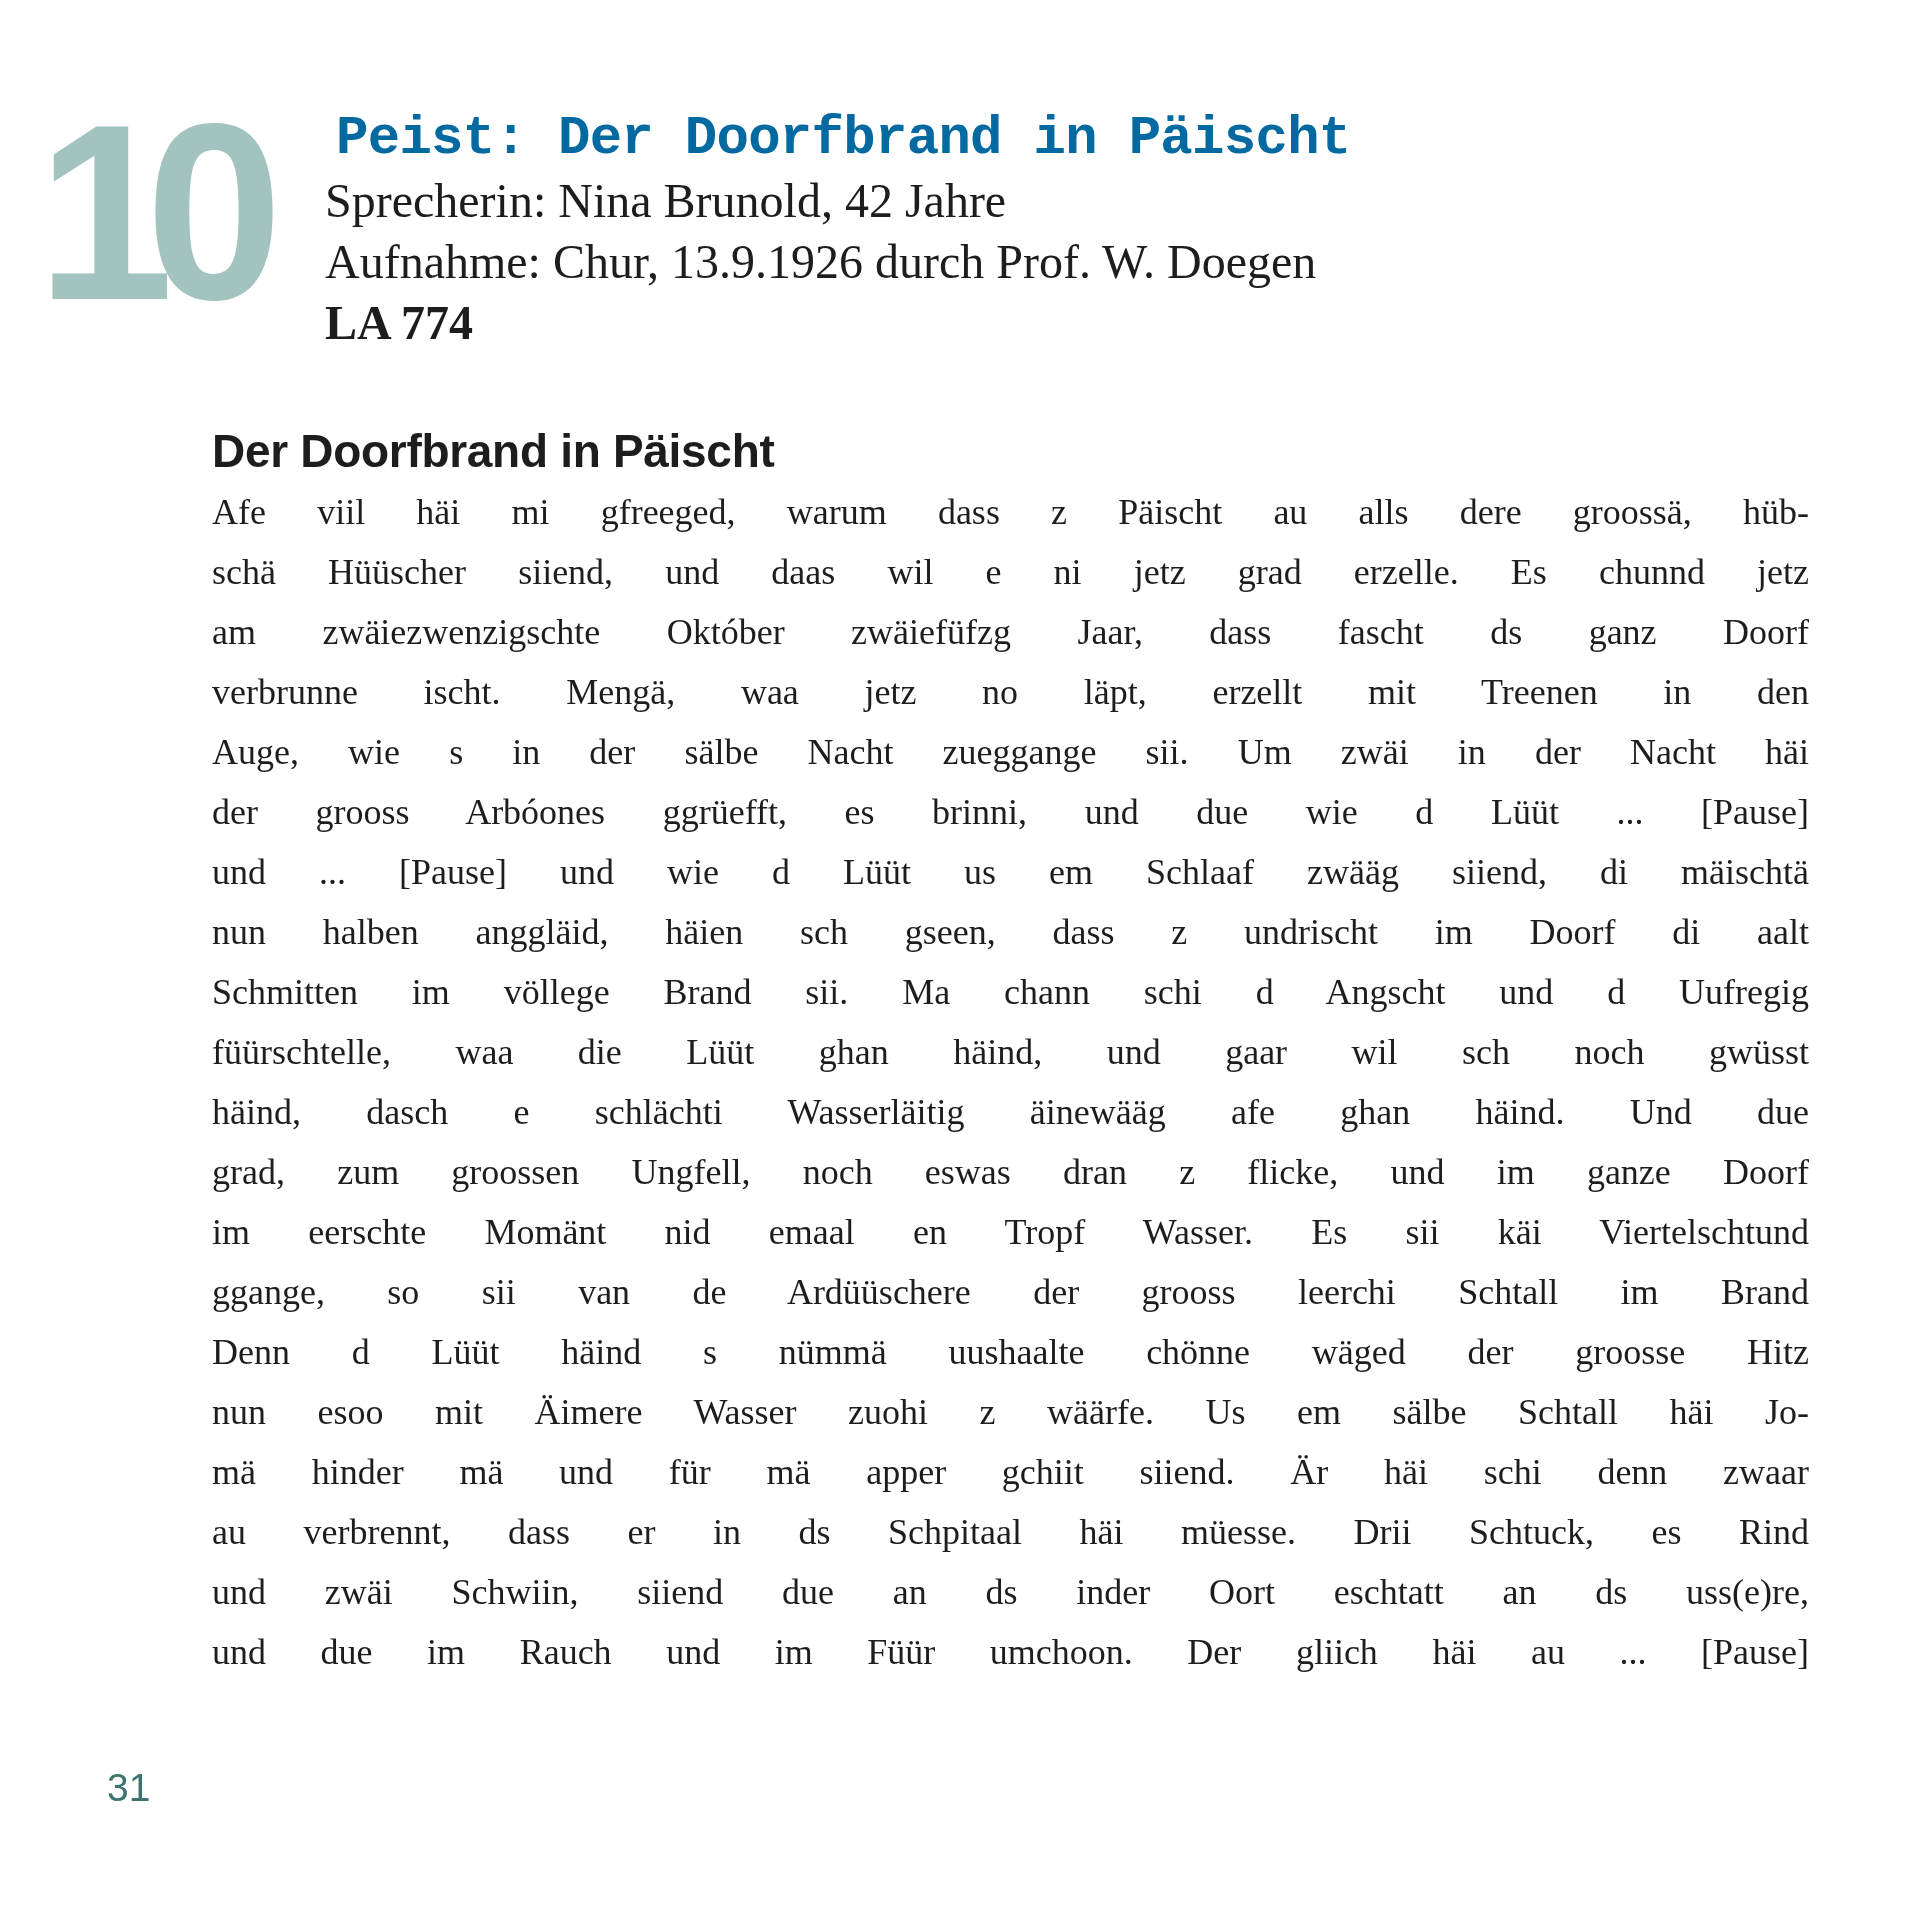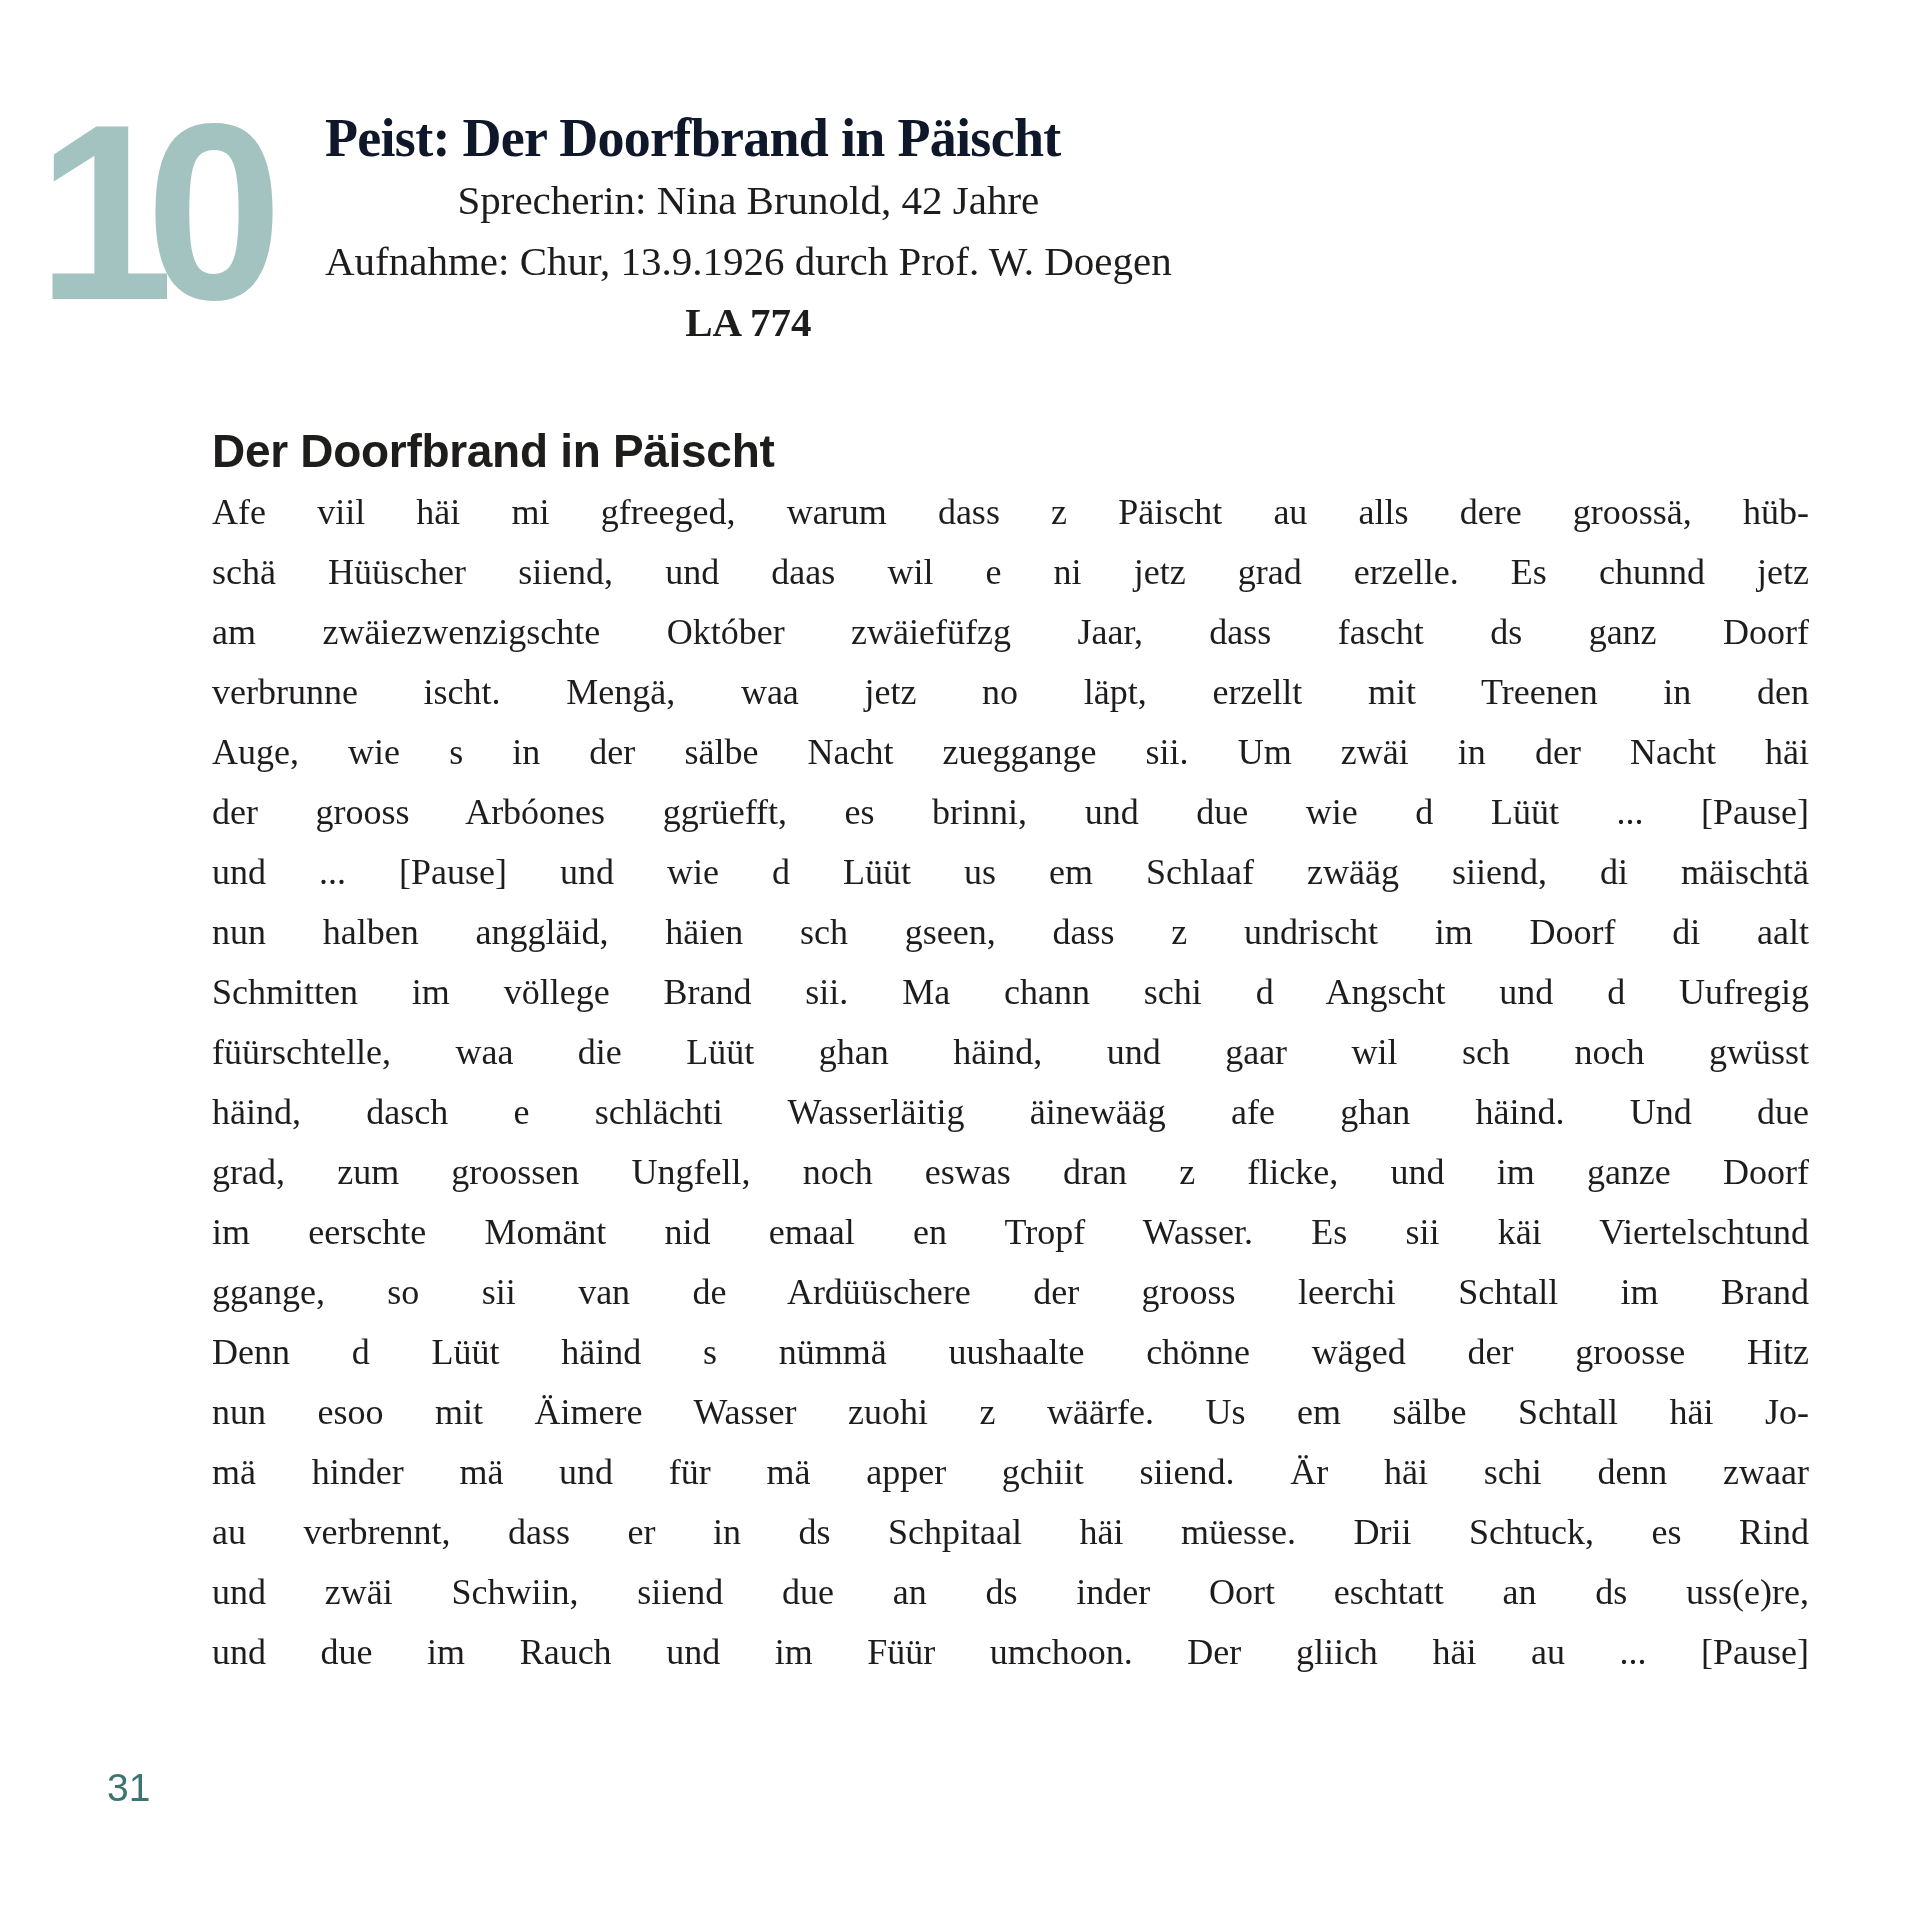--- a/index.html
+++ b/index.html
@@ -26,35 +26,35 @@
       color: #a3c3c0;
       transform: scaleX(0.98);
       transform-origin: left top;
     }
     .header-block {
       position: absolute;
       left: 325px;
       top: 107px;
     }
     .chapter-title {
-      font-family: Liberation Serif, serif;
+      font-family: Liberation Mono, monospace;
       font-weight: 700;
       font-size: 54px;
       line-height: 63px;
-      color: #0f172a;
+      color: #0369a1;
       letter-spacing: -0.7px;
       white-space: nowrap;
+      margin-left: 11px;
     }
     .meta-line {
       font-family: "Liberation Serif", serif;
-      font-size: 41px;
+      font-size: 48px;
       line-height: 61px;
       color: #1f1c1c;
       white-space: nowrap;
-      text-align: center;
     }
     .meta-line.bold {
       font-weight: 700;
     }
     .story {
       position: absolute;
       left: 212px;
       top: 421px;
       width: 1597px;
     }

